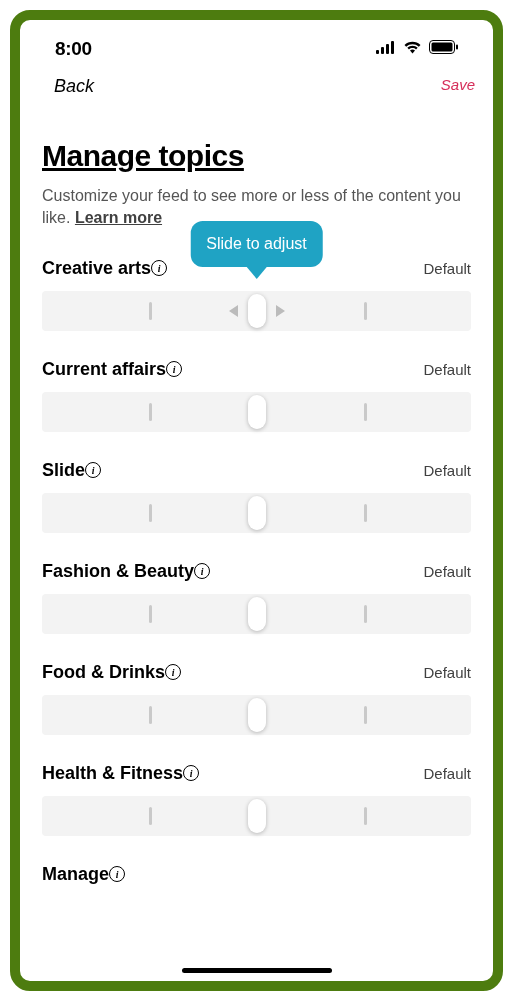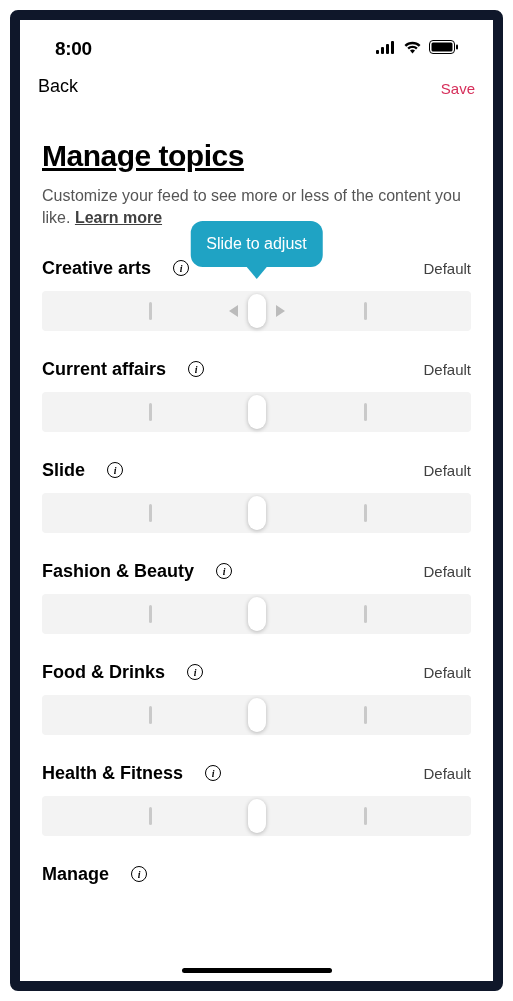--- a/index.html
+++ b/index.html
@@ -6,22 +6,22 @@
     body {
       font-family: -apple-system, BlinkMacSystemFont, "Segoe UI", Helvetica, Arial, sans-serif;
       background: #fff;
       display: flex;
       justify-content: center;
       padding: 10px;
     }
     .phone-frame {
       width: 493px;
       height: 981px;
-      border: 10px solid #0f172a;
-      border-radius: 8px;
+      border: 10px solid #4d7c0f;
+      border-radius: 20px;
       background: #fff;
       position: relative;
       overflow: hidden;
     }
     .screen {
       width: 100%;
       height: 100%;
       overflow: hidden;
       position: relative;
     }
@@ -37,22 +37,23 @@
       letter-spacing: -0.3px;
     }
     .status-right {
       display: flex;
       align-items: center;
       gap: 7px;
     }
     .nav-bar {
       display: flex;
       justify-content: space-between;
-      align-items: flex-end;
-      padding: 10px 18px 6px 18px;
+      align-items: flex-start;
+      padding: 10px 18px 6px 34px;
+      font-style: italic;
     }
     .back-btn {
       font-size: 18px;
       color: #000;
       font-weight: 400;
     }
     .save-btn {
       font-size: 15px;
       color: #d62e5a;
       font-weight: 500;
@@ -84,21 +85,21 @@
     }
     .topic-header {
       display: flex;
       justify-content: space-between;
       align-items: center;
       margin-bottom: 12px;
     }
     .topic-name-wrap {
       display: flex;
       align-items: center;
-      gap: 22px;
+      gap: 0;
     }
     .topic-name {
       font-size: 18px;
       font-weight: 700;
     }
     .info-icon {
       width: 16px;
       height: 16px;
       border: 1.3px solid #000;
       border-radius: 50%;

